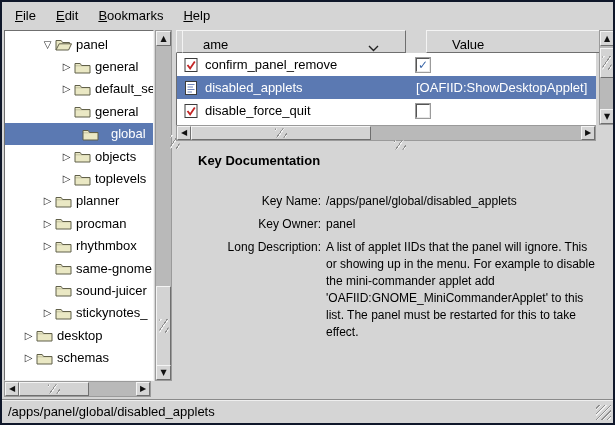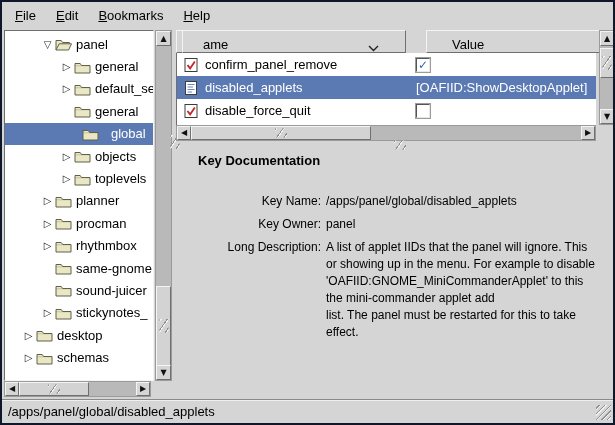--- a/index.html
+++ b/index.html
@@ -372,22 +372,22 @@
     <div class="doc-label">Key Owner:</div>
     <div class="doc-value">
             <div>panel</div>
           </div>
   </div>
         <div class="doc-field">
     <div class="doc-label">Long Description:</div>
     <div class="doc-value">
             <div>A list of applet IIDs that the panel will ignore. This</div>
             <div>or showing up in the menu. For example to disable</div>
+            <div>the mini-commander applet add</div>
             <div>'OAFIID:GNOME_MiniCommanderApplet' to this</div>
-            <div>the mini-commander applet add</div>
             <div>list. The panel must be restarted for this to take</div>
             <div>effect.</div>
           </div>
   </div>
       </div>
   </div>
 
   <div class="statusbar">
     <span>/apps/panel/global/disabled_applets</span>
     <span class="resize-grip"></span>

